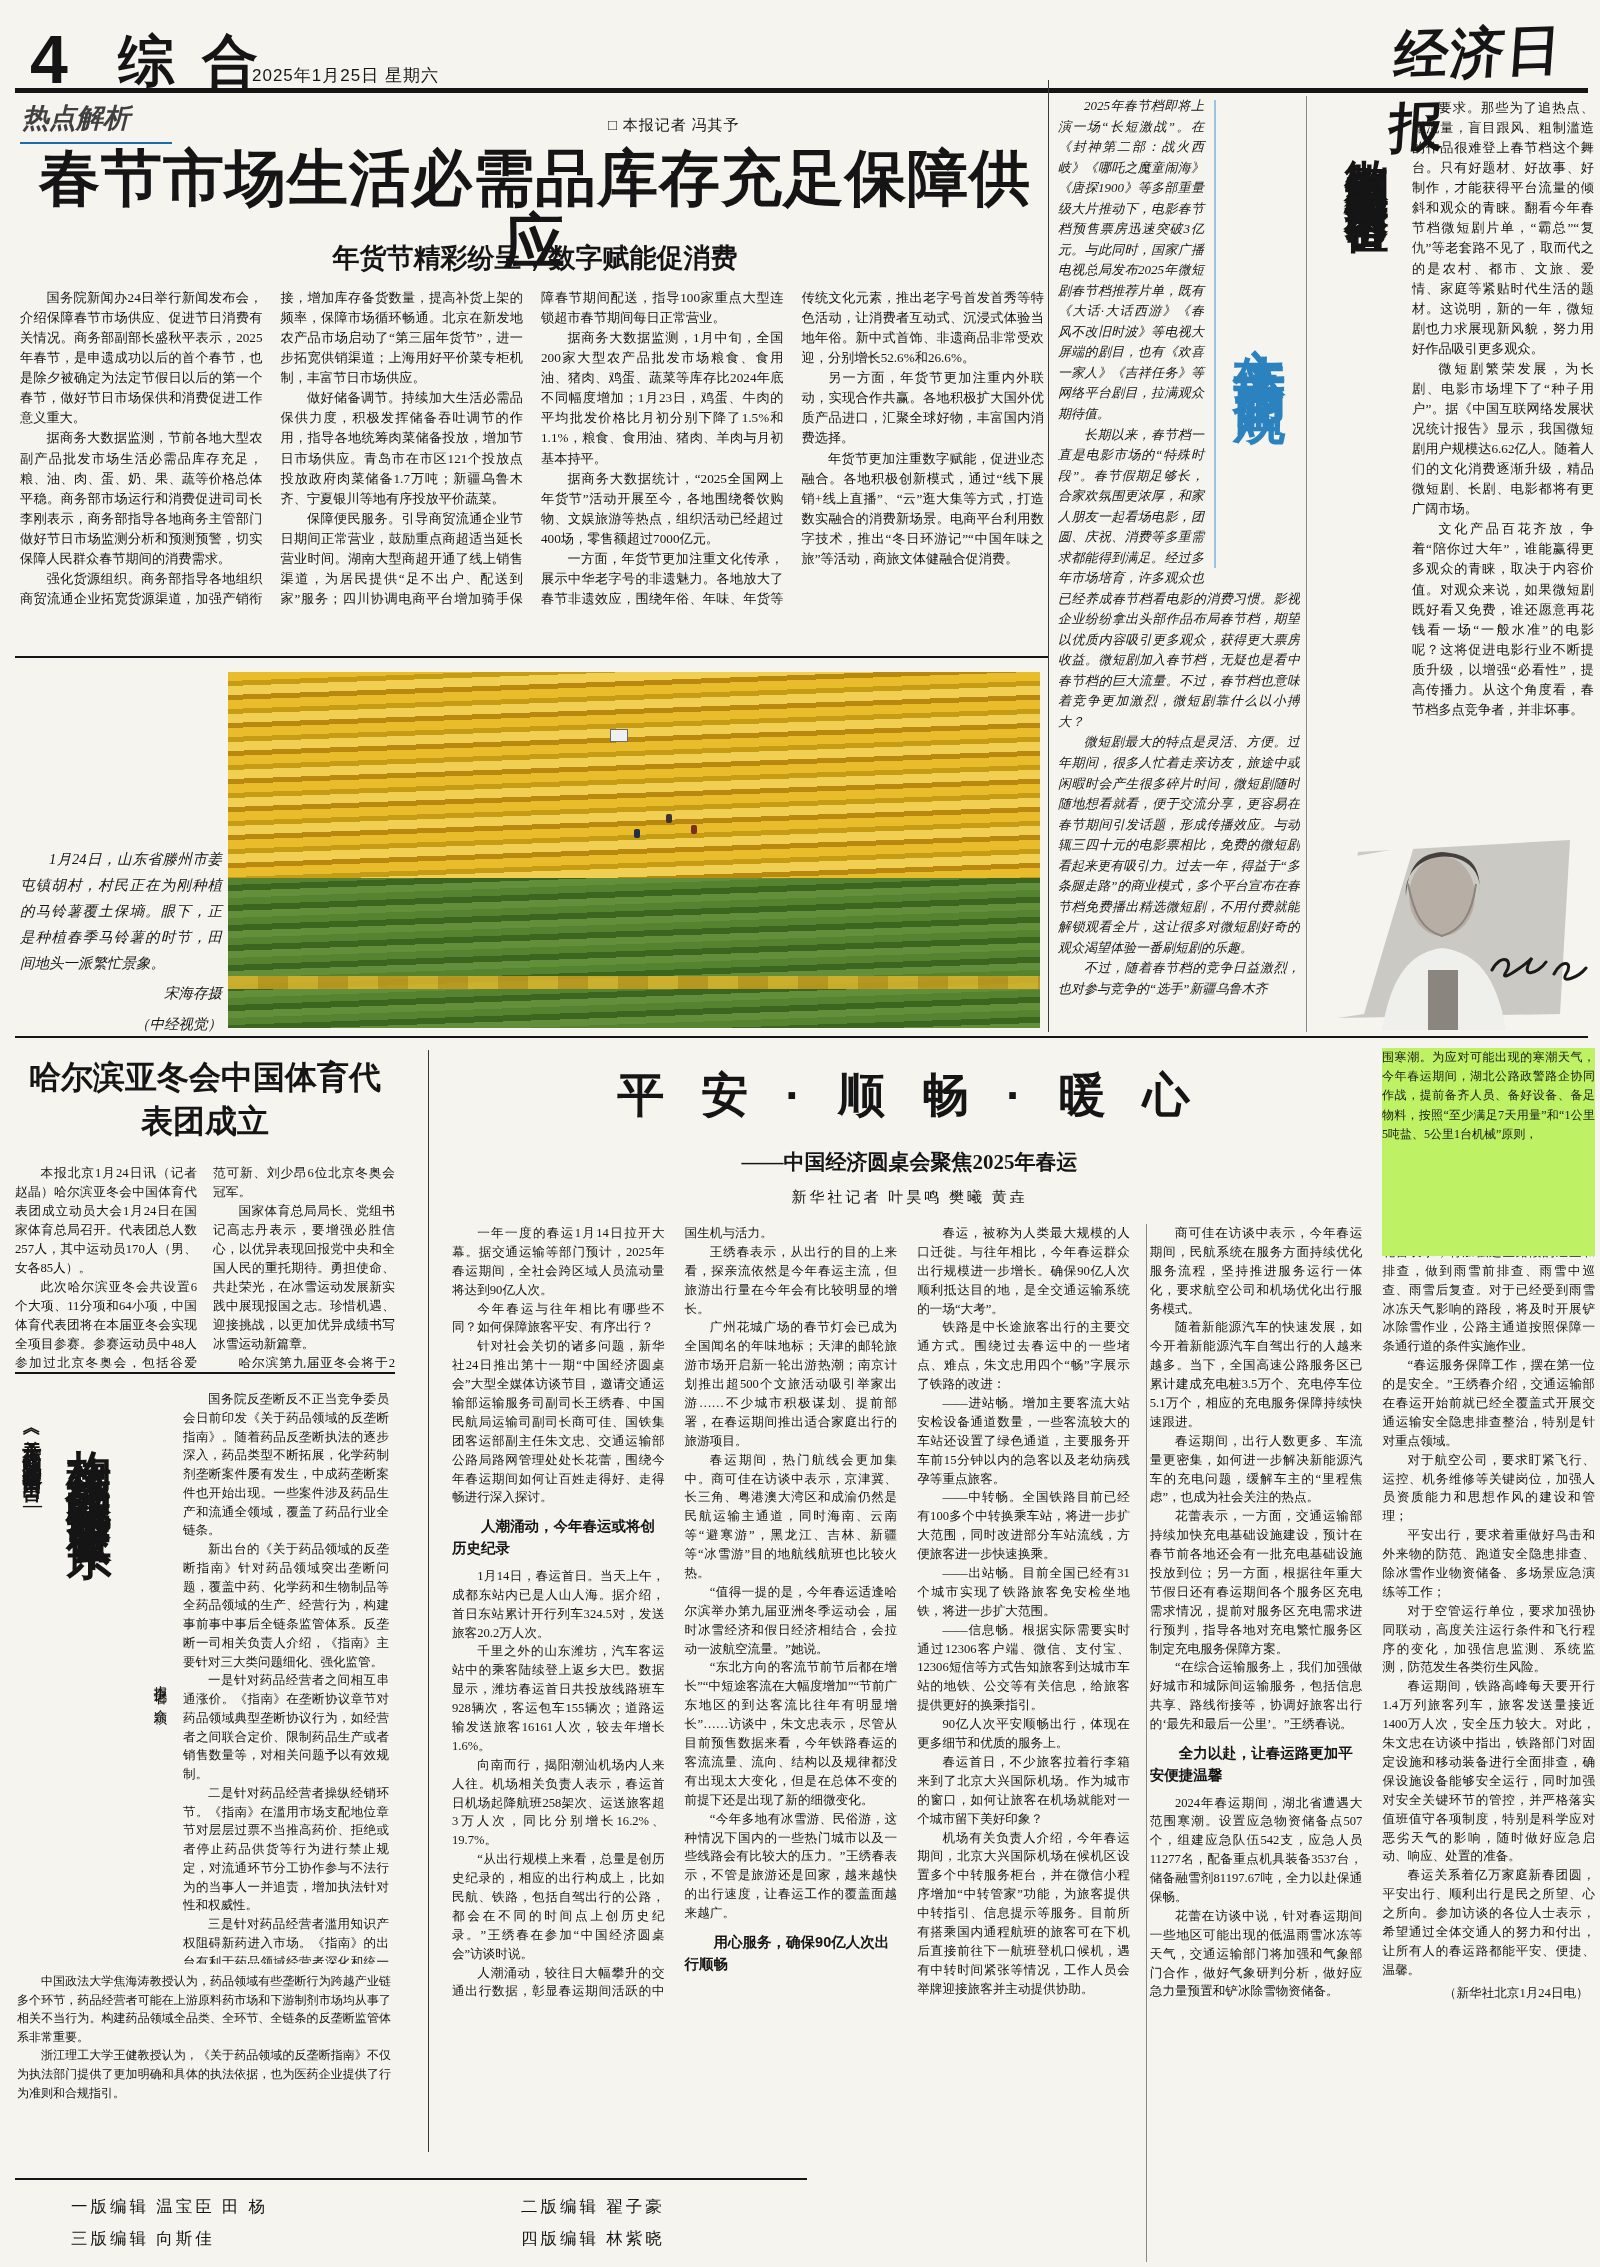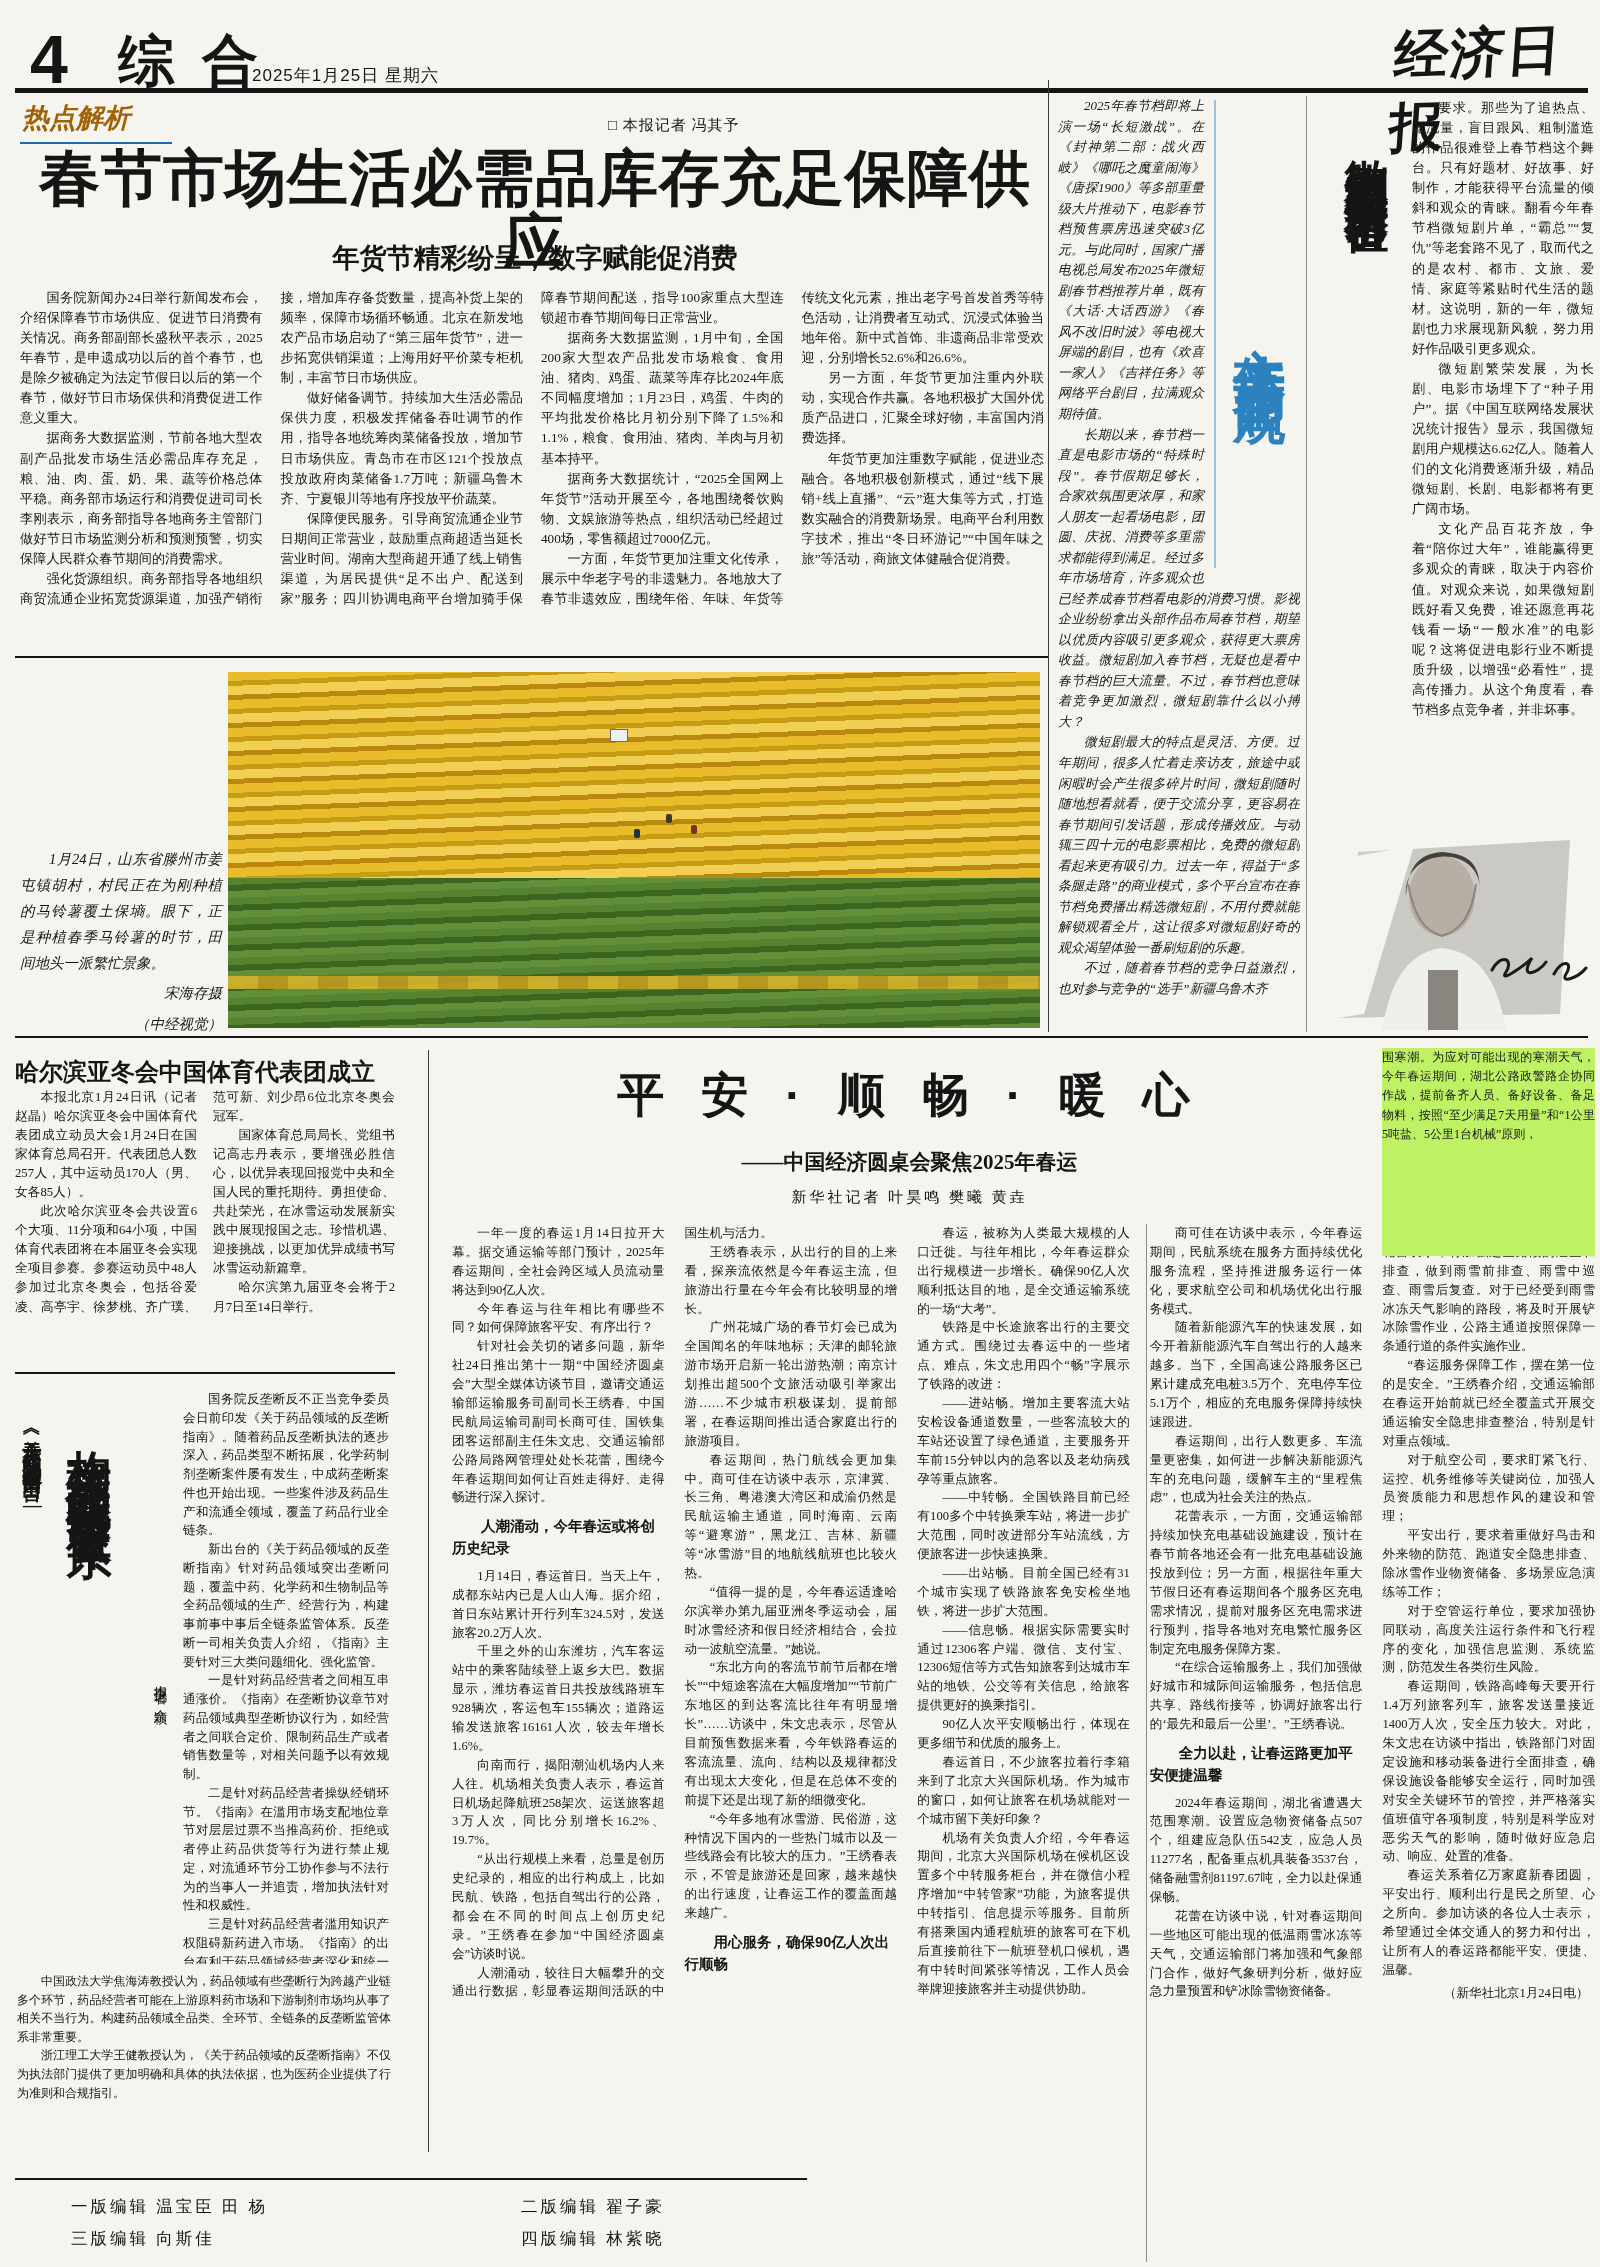--- a/index.html
+++ b/index.html
@@ -18,21 +18,21 @@
           transform:skewX(-6deg) rotate(-2deg);letter-spacing:2px;}
   .double-rule{position:absolute;left:15px;top:88px;width:1573px;height:4px;
           border-top:4px solid #151515;border-bottom:1px solid #151515;}
 
   .hrule{position:absolute;border-top:2.5px solid #151515;}
   .vrule{position:absolute;width:0;border-left:1px solid #3a3a3a;}
   .vrule.light{border-left:1px solid #8a8a8a;}
 
   
   .lead-tag{position:absolute;left:20px;top:100px;font-size:27px;font-weight:bold;
-          color:#a16207;border-bottom:2.5px solid #1a6aad;padding:0 42px 6px 2px;font-style:italic;}
+          color:#404040;border-bottom:2.5px solid #1a6aad;padding:0 42px 6px 2px;font-style:italic;}
   .lead-byline{position:absolute;left:608px;top:116px;font-size:15px;letter-spacing:1px;}
   .lead-headline{position:absolute;left:28px;top:146px;width:1014px;text-align:center;
           font-size:61px;font-weight:900;font-family:"Liberation Sans","DejaVu Sans",sans-serif;
           line-height:1.05;letter-spacing:1px;}
   .lead-deck{position:absolute;left:28px;top:240px;width:1014px;text-align:center;
           font-size:27px;font-weight:900;}
   .lead-body{position:absolute;left:20px;top:288px;width:1024px;height:372px;
           column-count:4;column-gap:18px;font-size:13.2px;line-height:1.52;
           text-align:justify;overflow:hidden;}
   .para{margin:0;text-indent:2em;text-align:justify;}
@@ -69,21 +69,21 @@
   .commentary{position:absolute;left:1316px;top:98px;width:278px;height:934px;overflow:hidden;
           font-size:13.2px;line-height:1.52;}
   .commentary-title{float:left;width:84px;height:648px;margin:26px 12px 8px 0;
           writing-mode:vertical-rl;text-orientation:upright;font-size:44px;font-weight:900;
           font-family:"Liberation Sans","DejaVu Sans",sans-serif;letter-spacing:4px;}
   .portrait{position:absolute;left:6px;bottom:2px;width:266px;height:212px;background:#f6f4ee;}
   .full-rule{left:15px;top:1036px;width:1573px;border-top:2px solid #151515;}
 
   
   .wg{position:absolute;left:15px;top:1050px;width:380px;height:318px;overflow:hidden;}
-  .wg-head{margin:6px 0 0;font-size:24px;font-weight:900;
+  .wg-head{margin:6px 0 20px;text-align:center;font-size:32px;font-weight:900;
           font-family:"Liberation Sans","DejaVu Sans",sans-serif;}
   .wg-body{column-count:2;column-gap:16px;height:238px;font-size:12.7px;line-height:1.5;overflow:hidden;}
 
   
   .chunyun{position:absolute;left:452px;top:1048px;width:1143px;height:1219px;}
   .cy-head{position:absolute;left:0;top:16px;width:915px;text-align:center;font-size:47px;
           font-weight:900;font-family:"Liberation Sans","DejaVu Sans",sans-serif;letter-spacing:12px;}
   .cy-dek{position:absolute;left:0;top:100px;width:915px;text-align:center;font-size:21px;font-weight:900;}
   .cy-byline{position:absolute;left:0;top:140px;width:915px;text-align:center;font-size:15px;letter-spacing:3px;}
   .cy-corner{position:absolute;right:0;top:0;width:213px;height:208px;background:#bef264;

